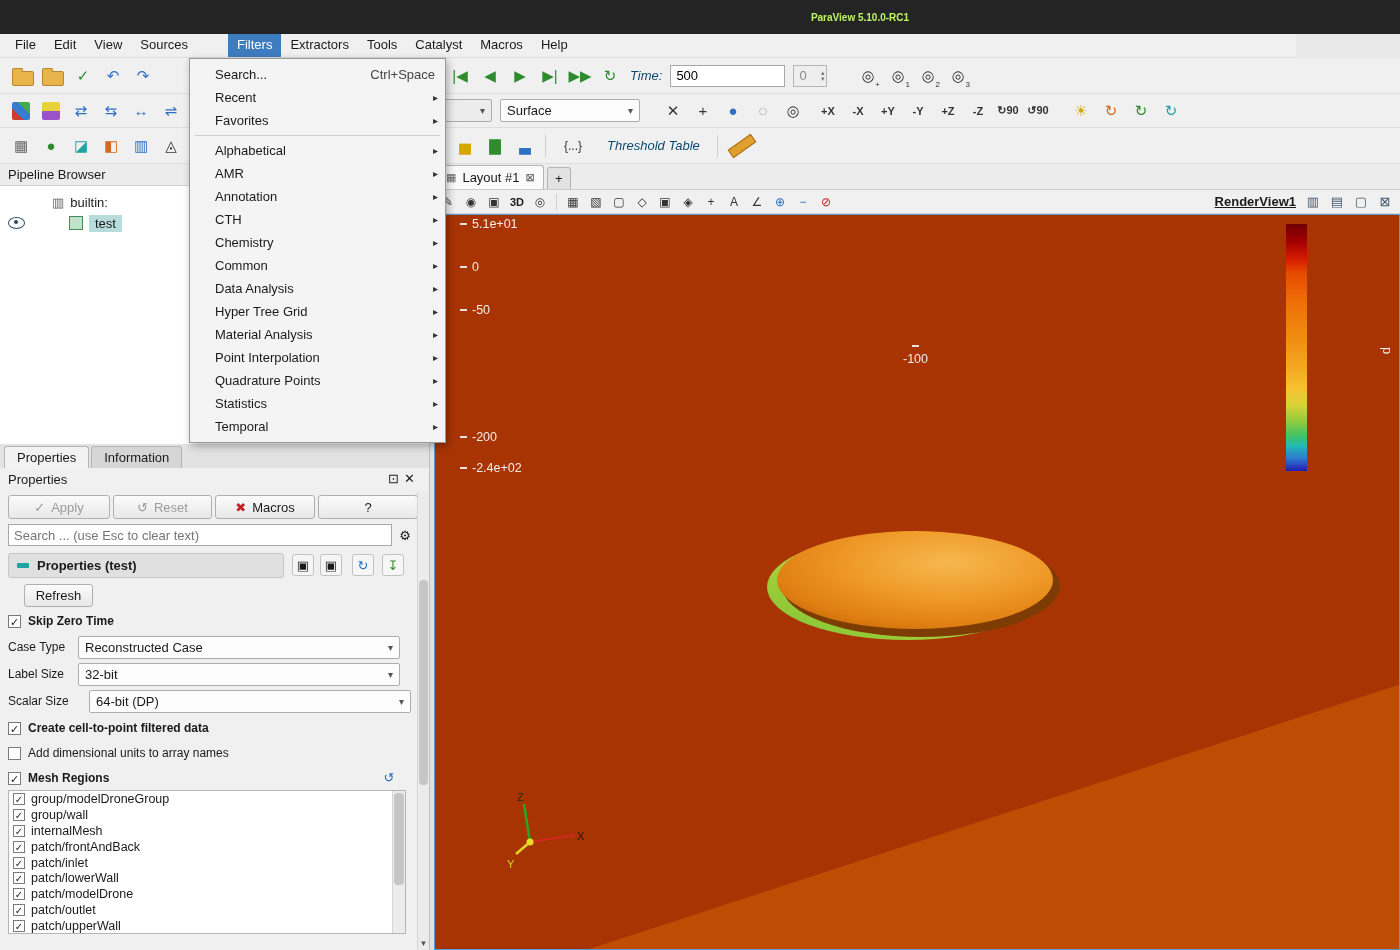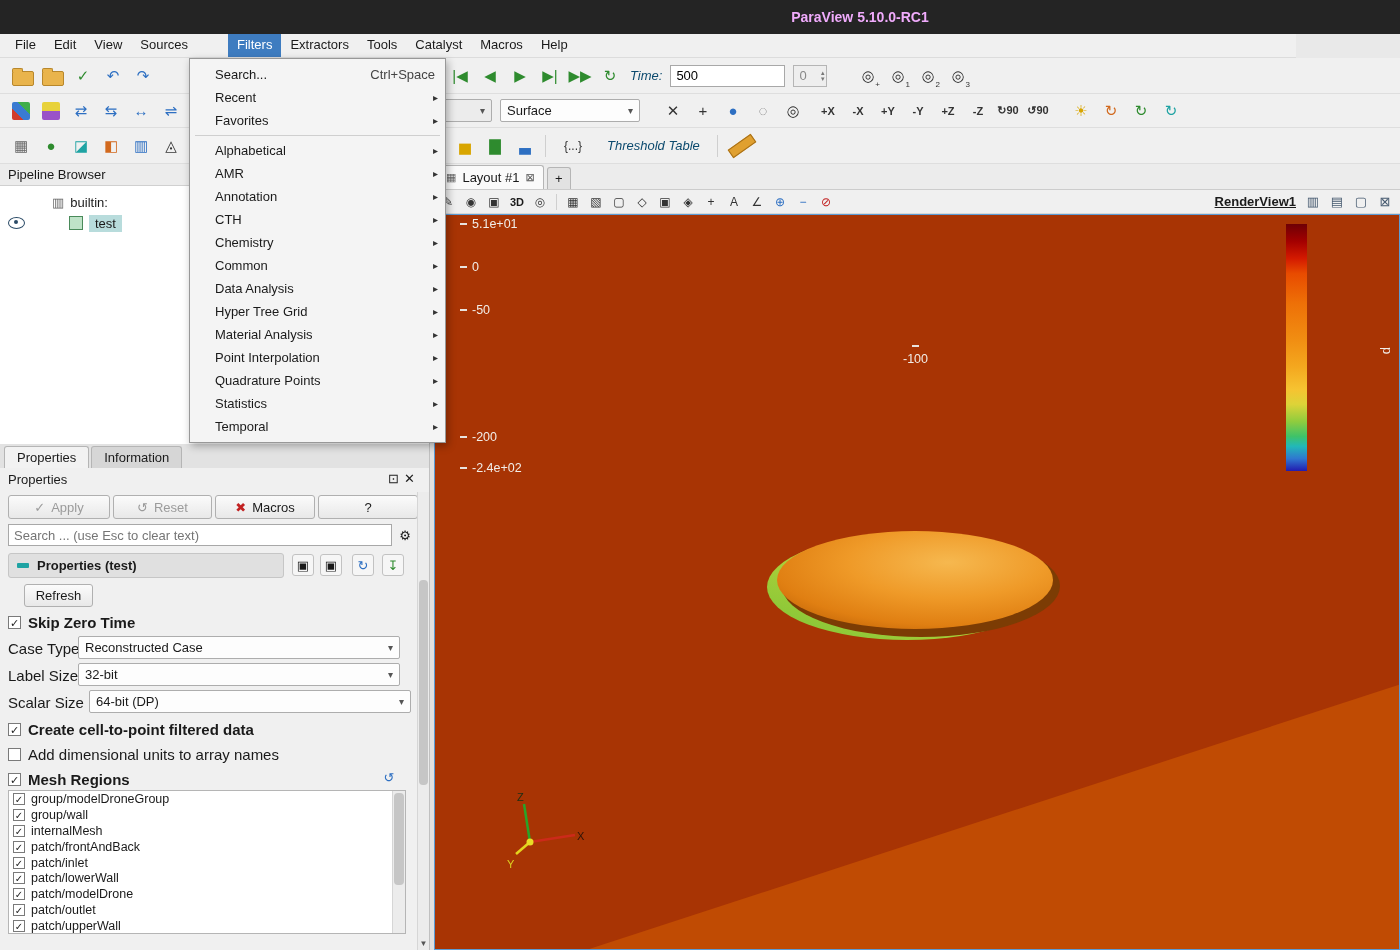--- a/index.html
+++ b/index.html
@@ -2,21 +2,21 @@
 <html><head>
 <meta charset="utf-8">
 <style>
   html,body{margin:0;padding:0;background:#555;}
   .app{position:relative;width:1400px;height:950px;overflow:hidden;background:#e9e9e9;
        font-family:"Liberation Sans",sans-serif;font-size:13px;color:#1a1a1a;}
 
   
   .titlebar{position:absolute;left:0;top:0;width:1400px;height:34px;background:#242424;
             display:flex;align-items:center;justify-content:center;box-sizing:border-box;padding-left:320px;}
-  .titlebar span{color:#f0abfc;font-weight:bold;font-size:14px;}
+  .titlebar span{color:#bef264;font-weight:bold;font-size:10px;}
 
   
   .menubar{position:absolute;left:0;top:34px;width:1296px;height:24px;background:#f0f0f0;
            display:flex;align-items:stretch;padding-left:6px;border-bottom:1px solid #dcdcdc;box-sizing:border-box;}
   .mitem{padding:3px 9px;cursor:default;}
   .mitem.active{background:#3e7cc0;color:#fff;margin-left:31px;}
 
   
   .tbar{position:absolute;left:0;width:1400px;background:#f0f0f0;border-bottom:1px solid #dedede;box-sizing:border-box;}
   .tb1{top:58px;height:36px;} .tb2{top:94px;height:34px;} .tb3{top:128px;height:36px;}
@@ -79,21 +79,21 @@
         display:flex;align-items:center;justify-content:center;gap:6px;font-size:13px;box-sizing:border-box;}
   .mini{width:22px;height:22px;display:flex;align-items:center;justify-content:center;font-size:13px;
         border:1px solid #c2c2c2;border-radius:3px;background:#f6f6f6;box-sizing:border-box;}
   .flat{border:none;background:transparent;}
   .section-bar{height:25px;background:#e0e0e0;border:1px solid #c6c6c6;border-radius:3px;display:flex;
                align-items:center;gap:8px;padding:0 8px;box-sizing:border-box;font-weight:bold;}
   .collapse-dash{width:12px;height:5px;background:#1fa3a3;border-radius:1px;}
   .cb{width:13px;height:13px;border:1px solid #7a7a7a;background:#fff;font-size:11px;line-height:13px;
       text-align:center;color:#222;box-sizing:border-box;flex:none;}
   .cbrow{display:flex;align-items:center;gap:7px;}
-  .flabel{font-size:15px;}
+  .flabel{font-size:12px;}
   .mesh-list{background:#fff;border:1px solid #b5b5b5;box-sizing:border-box;overflow:hidden;position:relative;}
   .mesh-row{display:flex;align-items:center;gap:6px;height:15.9px;padding-left:4px;font-size:12.5px;}
   .mesh-row .cb{width:12px;height:12px;line-height:12px;font-size:10px;}
   .vscroll{position:absolute;background:#ececec;border-left:1px solid #d6d6d6;}
   .vthumb{position:absolute;left:1px;right:1px;background:#c6c6c6;border-radius:4px;}
   .sbtn{position:absolute;font-size:8px;color:#555;text-align:center;width:100%;}
 
   
   .right{position:absolute;left:434px;top:164px;width:966px;height:786px;}
   .splitter{position:absolute;left:430px;top:164px;width:4px;height:786px;background:#e0e0e0;}

